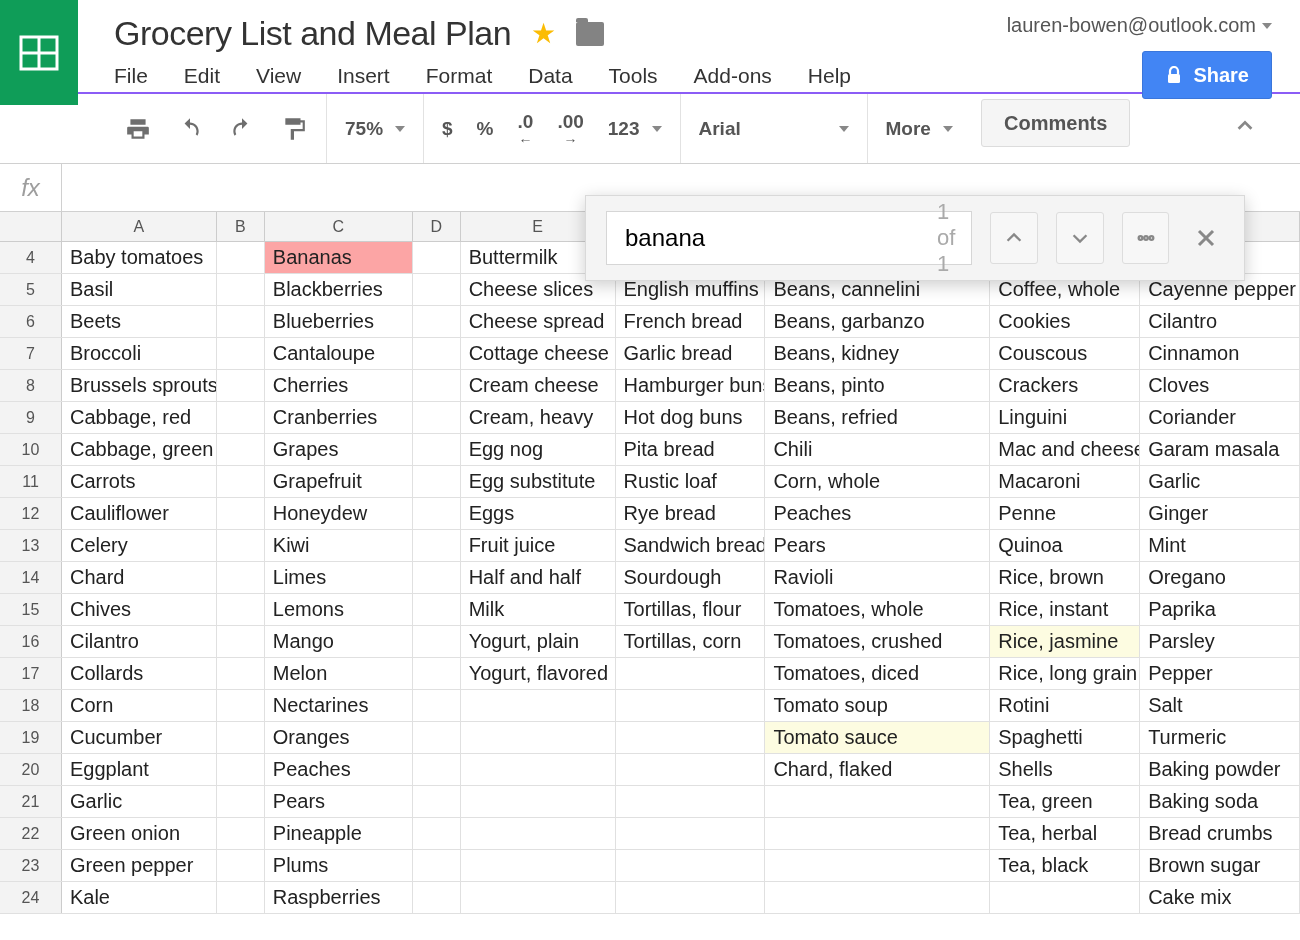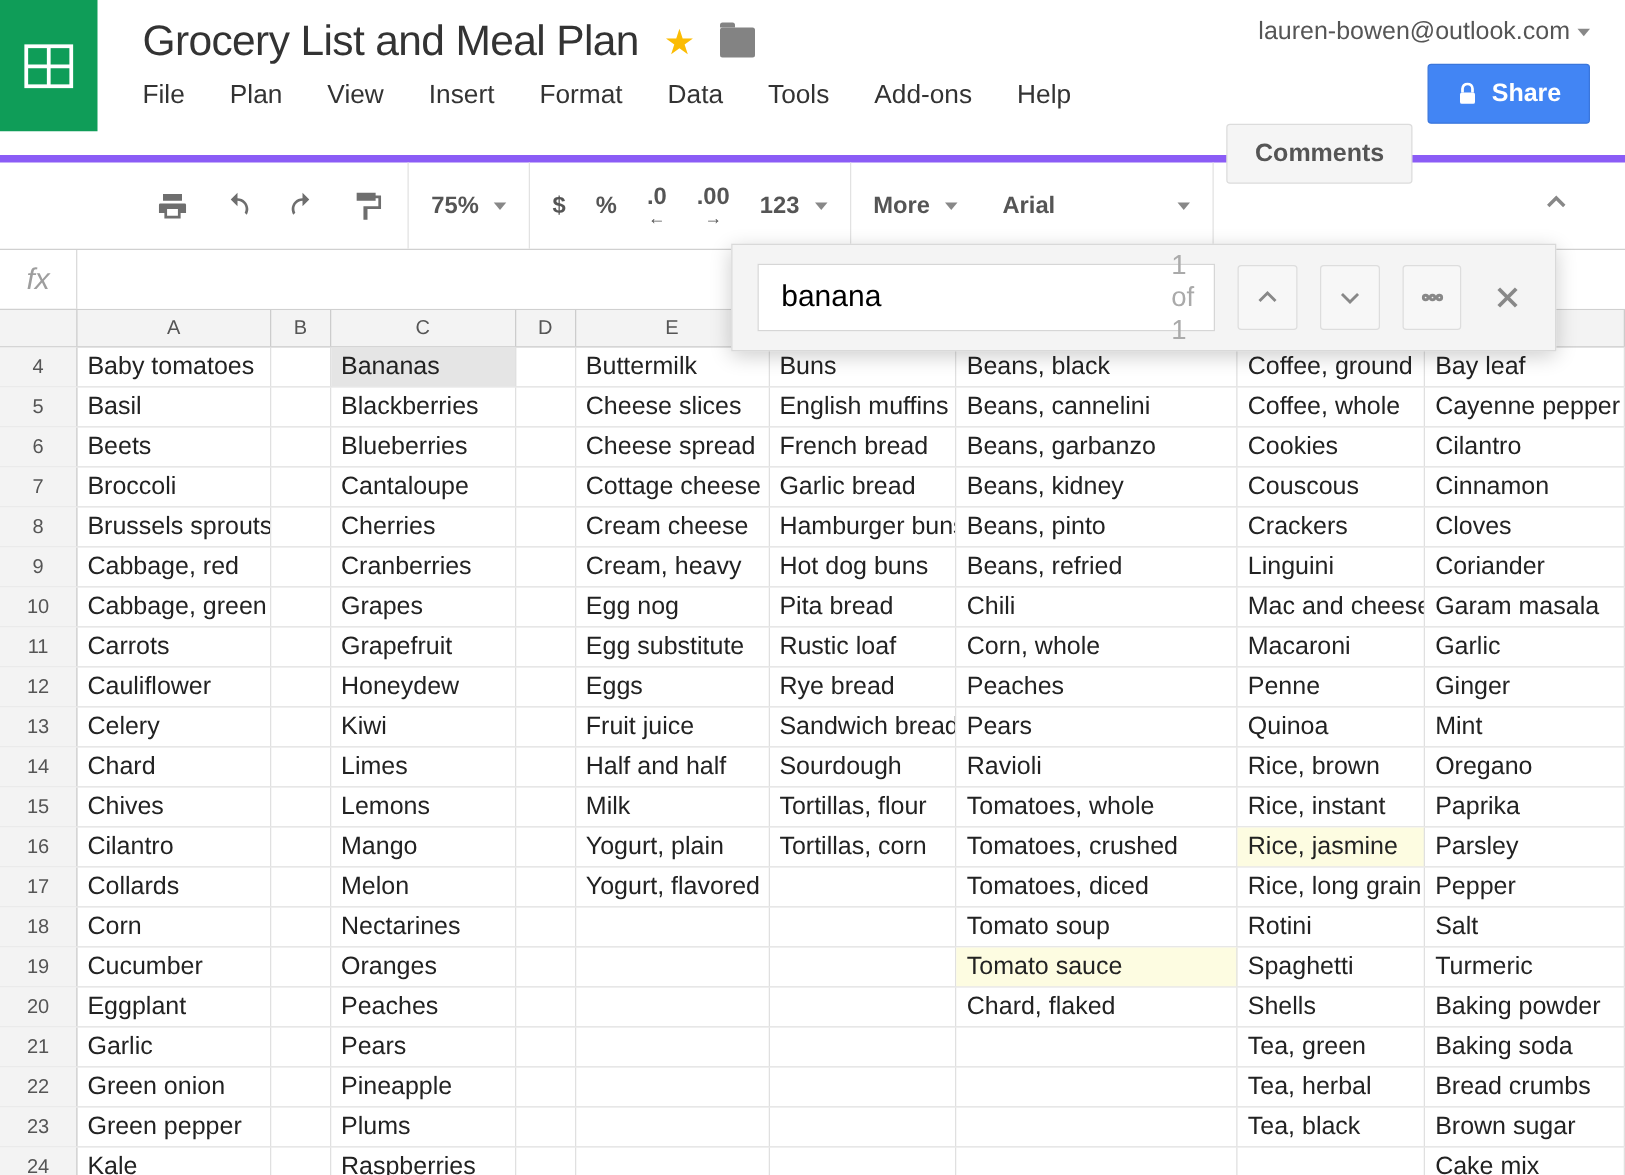--- a/index.html
+++ b/index.html
@@ -1,20 +1,20 @@
 <!DOCTYPE html>
 <html><head>
 <meta charset="utf-8">
 <style>
   * { box-sizing: border-box; }
   html, body { margin:0; padding:0; font-family: Arial, "Helvetica Neue", Helvetica, sans-serif; color:#222; background:#fff; }
   body { width:1300px; height:940px; overflow:hidden; position:relative; }
 
   
-  .app-header { display:flex; align-items:flex-start; height:130px; border-bottom:6px solid #8b5cf6; }
+  .app-header { display:flex; align-items:flex-start; height:94px; border-bottom:2px solid #8b5cf6; }
   .logo { width:78px; height:105px; background:#0f9d58; display:flex; align-items:center; justify-content:center; }
   .logo svg { width:44px; height:44px; }
   .title-area { flex:1; padding:14px 0 0 36px; }
   .doc-title-row { display:flex; align-items:center; gap:20px; }
   .doc-title { font-size:34px; font-weight:400; color:#333; letter-spacing:-0.5px; }
   .star { color:#fbbc04; font-size:28px; }
   .folder { width:28px; height:24px; background:#838383; border-radius:2px; position:relative; }
   .folder::before { content:""; position:absolute; top:-4px; left:0; width:12px; height:4px; background:#838383; border-radius:2px 2px 0 0; }
 
   .menubar { display:flex; gap:36px; margin-top:11px; font-size:21px; color:#333; }
@@ -49,21 +49,21 @@
 
   .rows { }
   .row { display:flex; height:32px; border-bottom:1px solid #e0e0e0; }
   .rowhead { width:62px; border-right:1px solid #ccc; background:#f3f3f3; display:flex; align-items:center; justify-content:center; font-size:16px; color:#555; }
   .cell { border-right:1px solid #e0e0e0; padding:0 8px; display:flex; align-items:center; font-size:20px; color:#222; white-space:nowrap; overflow:hidden; }
 
   
   .cA { width:155px; } .cB { width:48px; } .cC { width:148px; } .cD { width:48px; } .cE { width:155px; }
   .cF { width:150px; } .cG { width:225px; } .cI { width:150px; } .cJ { width:160px; }
 
-  .hl-green { background:#e5e5e5; }
+  .hl-green { background:#fca5a5; }
   .hl-yellow { background:#fdfce1; }
 
   
   .findbar { position:absolute; top:195px; left:585px; width:660px; height:86px; background:#f4f4f4; border:1px solid #d9d9d9; box-shadow:0 4px 16px rgba(0,0,0,.2); display:flex; align-items:center; padding:0 20px; gap:18px; z-index:100; }
   .findbox { flex:1; height:54px; background:#fff; border:1px solid #d6d6d6; display:flex; align-items:center; padding:0 16px; font-size:24px; }
   .findbox input { border:none; outline:none; font-size:24px; flex:1; font-family:inherit; }
   .findcount { color:#aaa; font-size:22px; }
   .find-btn { width:52px; height:52px; border:1px solid #ddd; background:#f7f7f7; border-radius:3px; display:flex; align-items:center; justify-content:center; cursor:pointer; }
   .find-btn svg { width:22px; height:22px; stroke:#888; fill:none; stroke-width:2.5; }
   .find-close { width:40px; height:40px; display:flex; align-items:center; justify-content:center; cursor:pointer; }
@@ -80,21 +80,21 @@
     </svg>
   </div>
   <div class="title-area">
     <div class="doc-title-row">
       <span class="doc-title">Grocery List and Meal Plan</span>
       <span class="star">★</span>
       <span class="folder"></span>
     </div>
     <div class="menubar" id="menubar">
         <span>File</span>
-        <span>Plan</span>
+        <span>Edit</span>
         <span>View</span>
         <span>Insert</span>
         <span>Format</span>
         <span>Data</span>
         <span>Tools</span>
         <span>Add-ons</span>
         <span>Help</span>
       </div>
   </div>
   <div class="account-area">
@@ -155,29 +155,29 @@
     </span>
     <span style="display:flex;flex-direction:column;align-items:center;line-height:1;font-weight:700;color:#555;">
       <span>.00</span>
       <span style="font-size:14px;">→</span>
     </span>
     <span class="tb-label">
       <span>123</span>
       <span class="caret"></span>
     </span>
   </div>
+  <div class="tb-group">
+    <span class="tb-label" style="min-width:150px;justify-content:space-between;">
+      <span>Arial</span>
+      <span class="caret"></span>
+    </span>
+  </div>
   <div class="tb-group no-border">
     <span class="tb-label">
       <span>More</span>
-      <span class="caret"></span>
-    </span>
-  </div>
-  <div class="tb-group">
-    <span class="tb-label" style="min-width:150px;justify-content:space-between;">
-      <span>Arial</span>
       <span class="caret"></span>
     </span>
   </div>
   <div class="spacer"></div>
   <div class="tb-group no-border" style="padding-right:30px;">
     <span>
       <svg width="22" height="22" viewBox="0 0 24 24" fill="none" stroke="#888" stroke-width="3">
           <polyline points="5,15 12,8 19,15"></polyline>
         </svg>
     </span>

